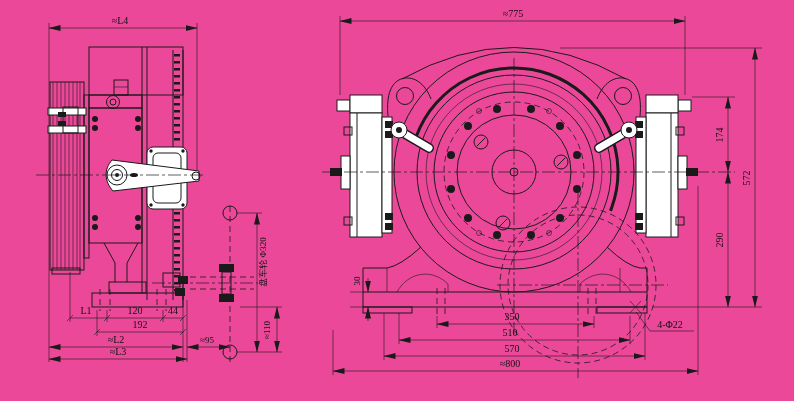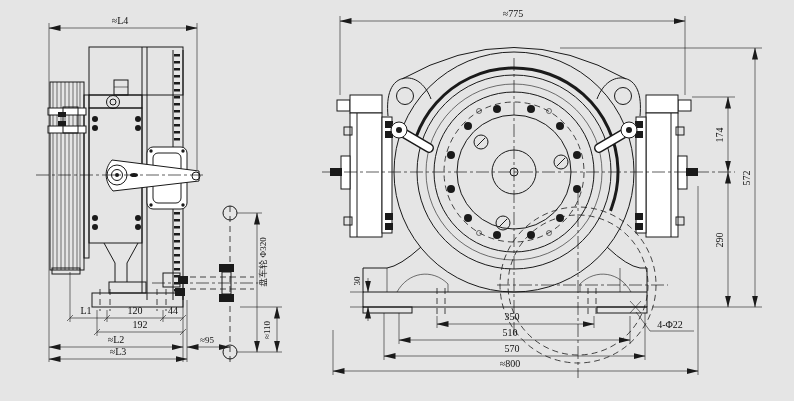--- a/index.html
+++ b/index.html
@@ -1,16 +1,16 @@
 <!DOCTYPE html>
 <html><head>
 <meta charset="utf-8">
 <style>
   html,body{margin:0;padding:0;background:#fff;}
-  .page{width:794px;height:401px;position:relative;background:#e5e5e5;overflow:hidden;}
+  .page{width:794px;height:401px;position:relative;background:#ec4899;overflow:hidden;}
   svg{display:block;}
   .s{stroke:#1a1a1a;fill:none;stroke-width:1;}
   .thin{stroke:#1a1a1a;fill:none;stroke-width:.6;}
   .thick{stroke:#1a1a1a;fill:none;stroke-width:3;}
   .cl{stroke:#1a1a1a;fill:none;stroke-width:.7;stroke-dasharray:13 3 3 3;}
   .dash{stroke:#1a1a1a;fill:none;stroke-width:.8;stroke-dasharray:6 4;}
   .blk{fill:#1a1a1a;stroke:none;}
   .wf{fill:#fff;stroke:#1a1a1a;stroke-width:1;}
   text{font-family:"Liberation Serif",serif;font-size:10px;fill:#111;}
   text.sm{font-size:9px;}

